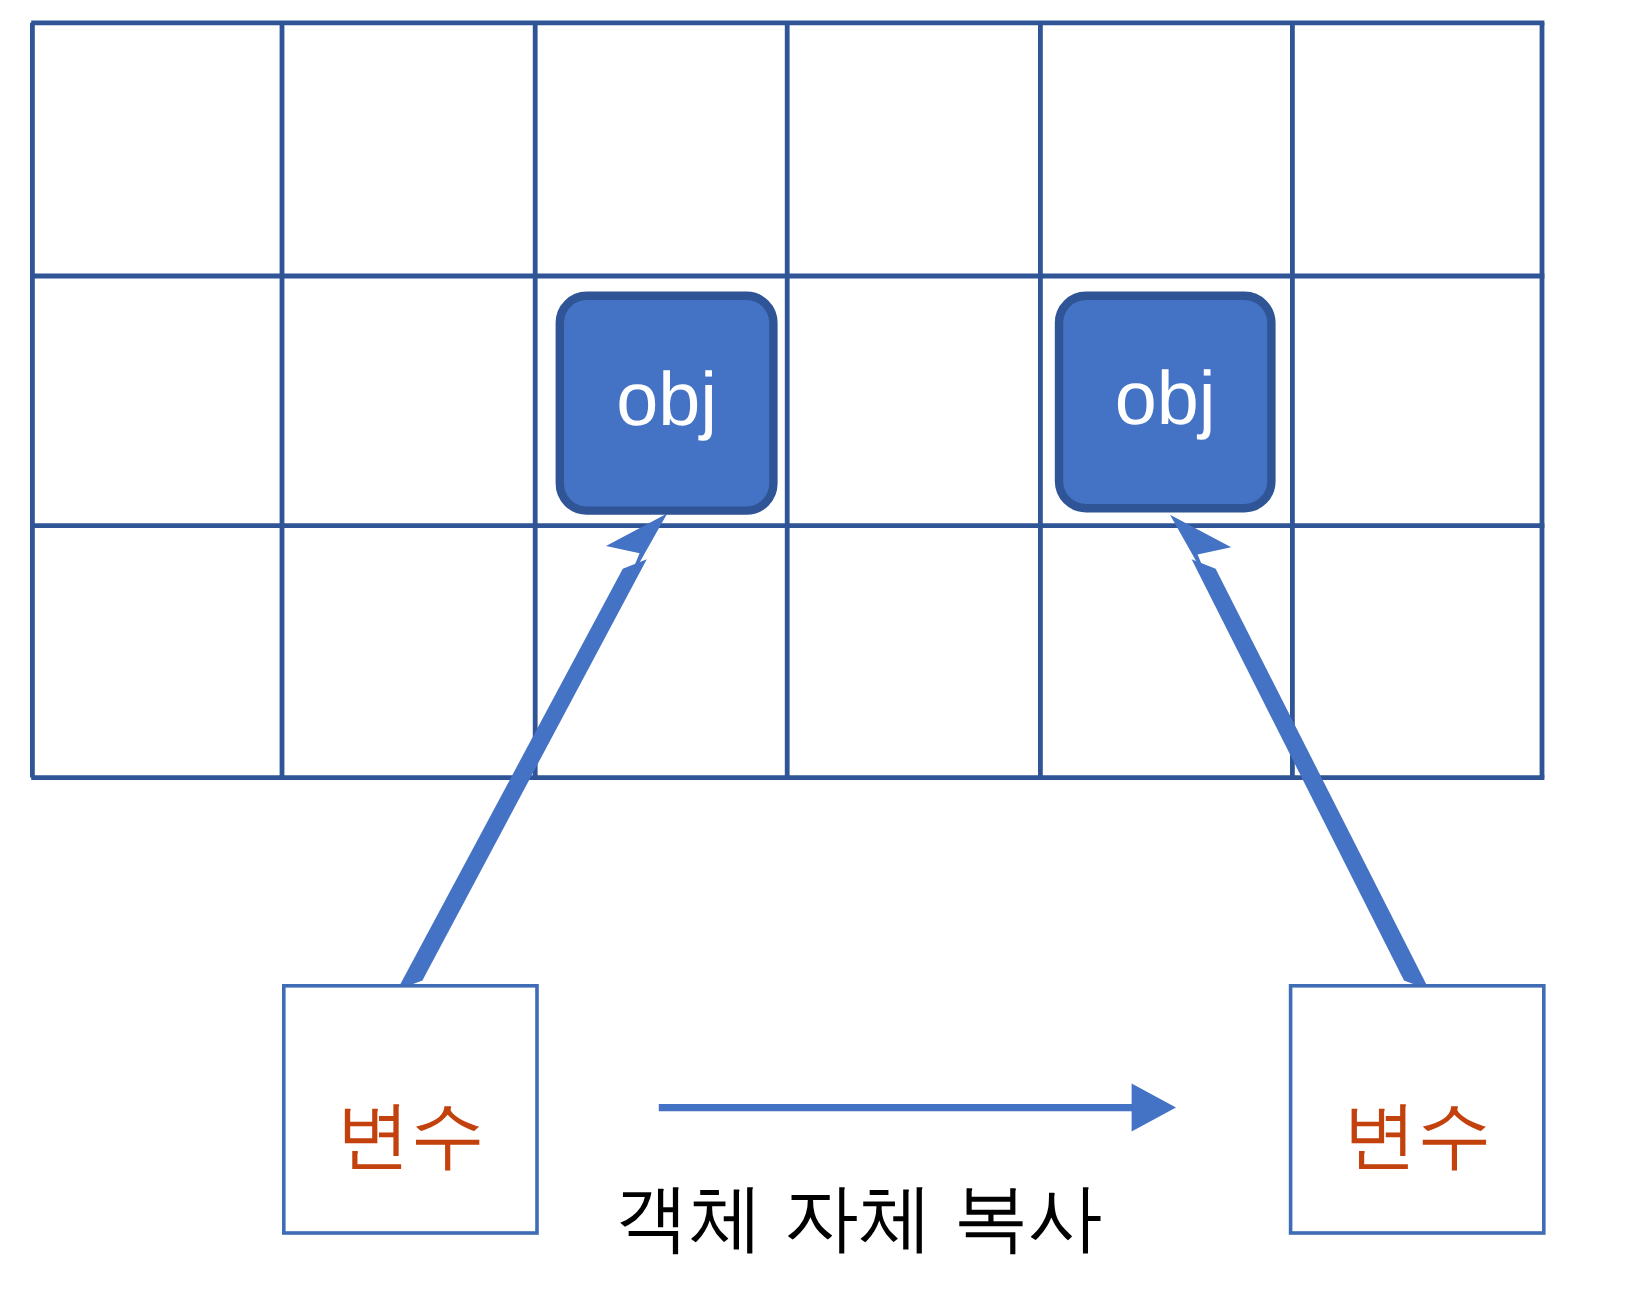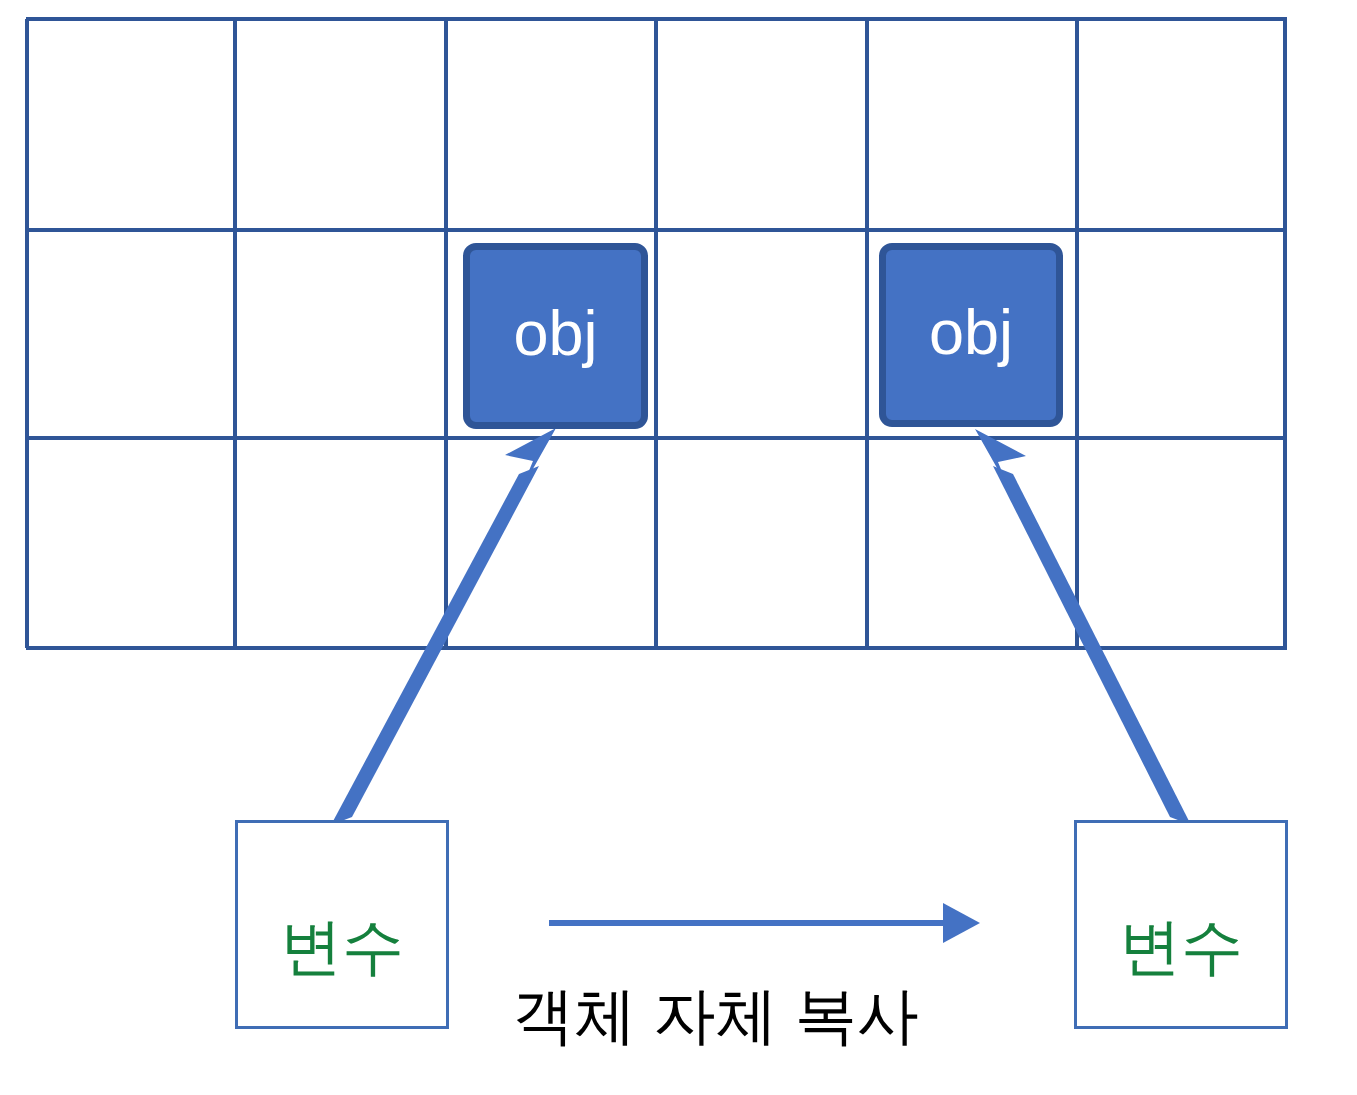--- a/index.html
+++ b/index.html
@@ -22,21 +22,21 @@
     left: 0;
     top: 0;
     width: 1357px;
     height: 1095px;
   }
   .obj-box {
     position: absolute;
     box-sizing: border-box;
     background: #4472C4;
     border: 7px solid #2F5597;
-    border-radius: 13px;
+    border-radius: 26px;
     display: flex;
     align-items: center;
     justify-content: center;
   }
   .obj-label {
     color: #ffffff;
     font-family: "Liberation Sans", sans-serif;
     font-size: 63px;
     line-height: 1;
     letter-spacing: 0px;
@@ -45,21 +45,21 @@
   .var-box {
     position: absolute;
     box-sizing: border-box;
     background: #ffffff;
     border: 3px solid #3F6DB5;
     display: flex;
     align-items: center;
     justify-content: center;
   }
   .var-label {
-    color: #15803d;
+    color: #c2410c;
     font-family: "Liberation Sans", sans-serif;
     font-size: 62px;
     line-height: 1;
     margin-top: 45px;
   }
   .caption {
     position: absolute;
     color: #000000;
     font-family: "Liberation Sans", sans-serif;
     font-size: 62px;

